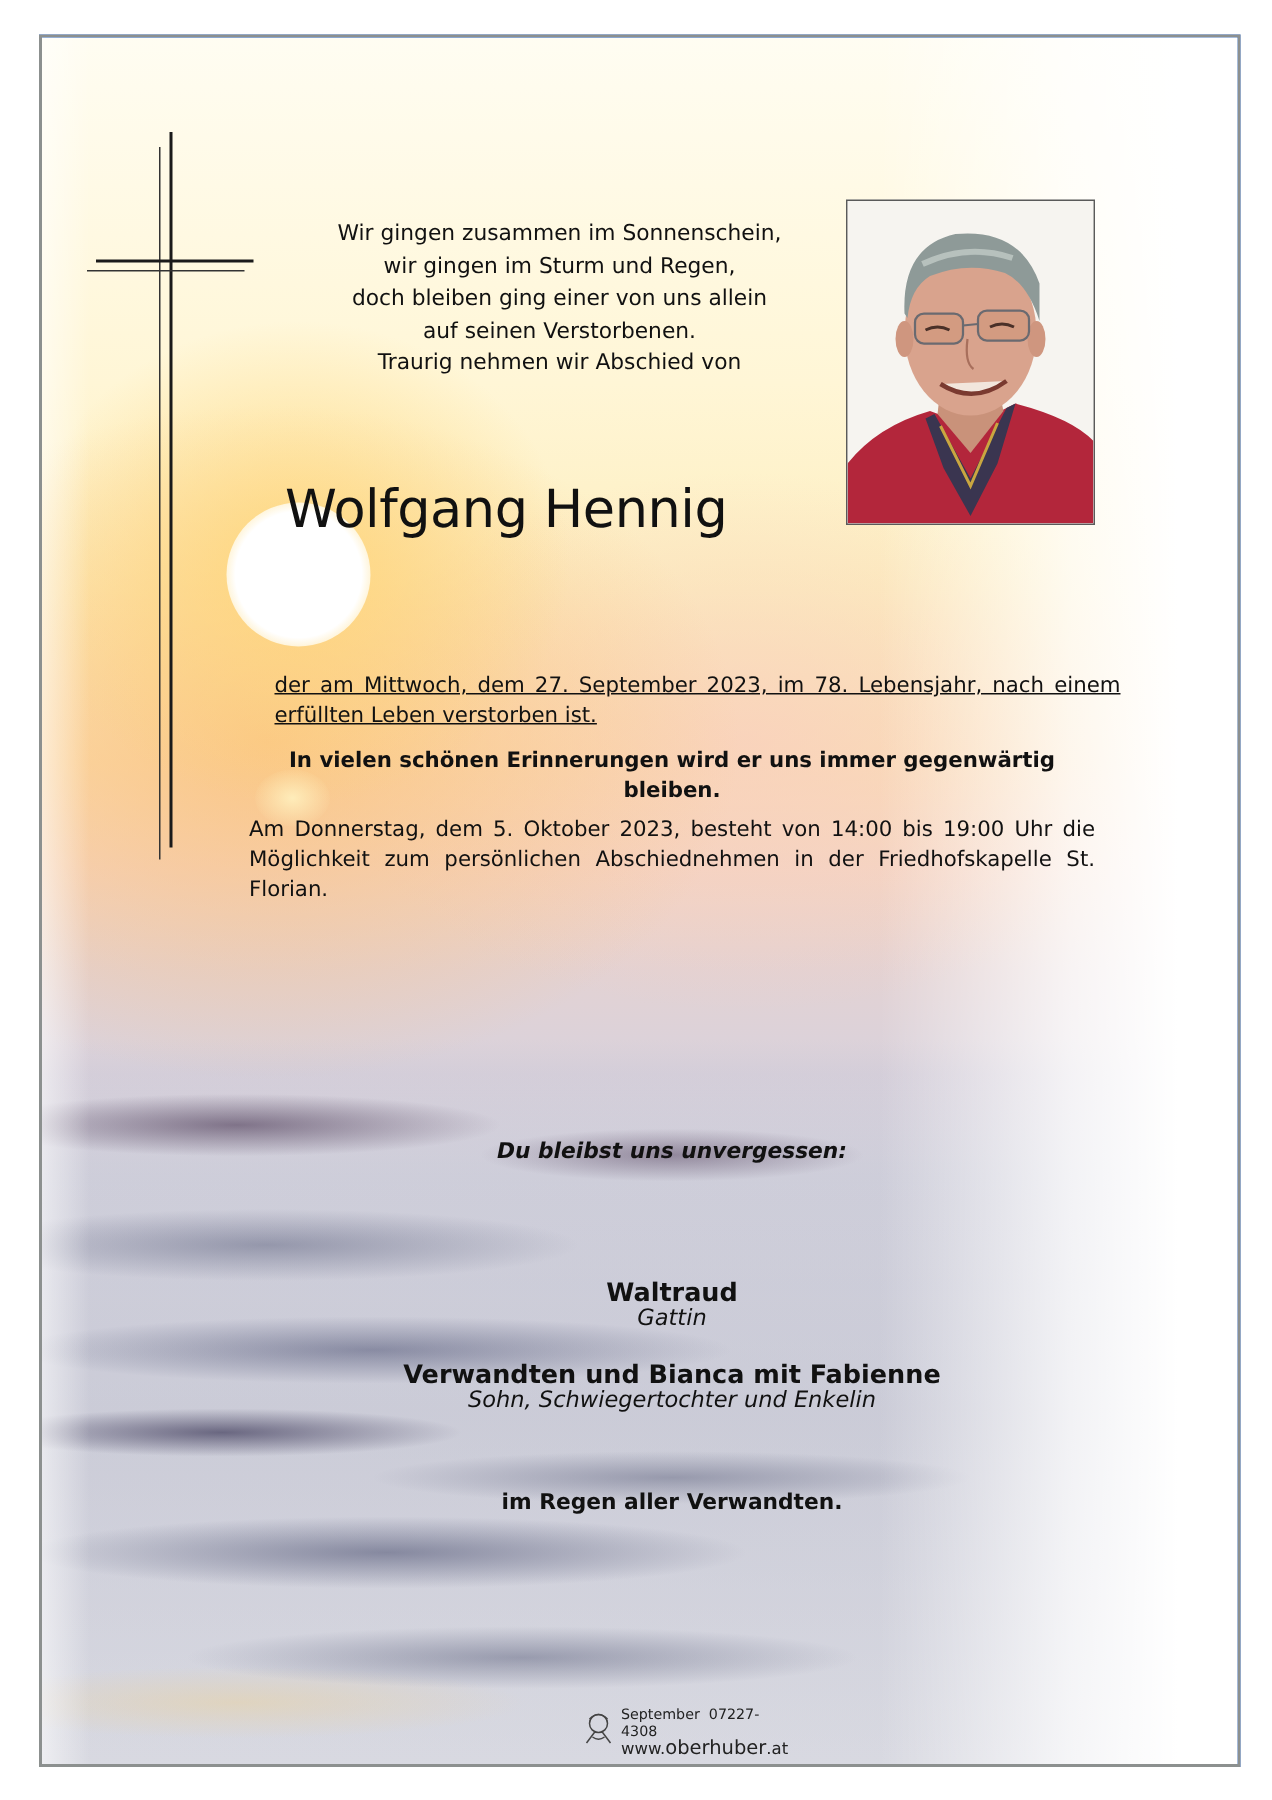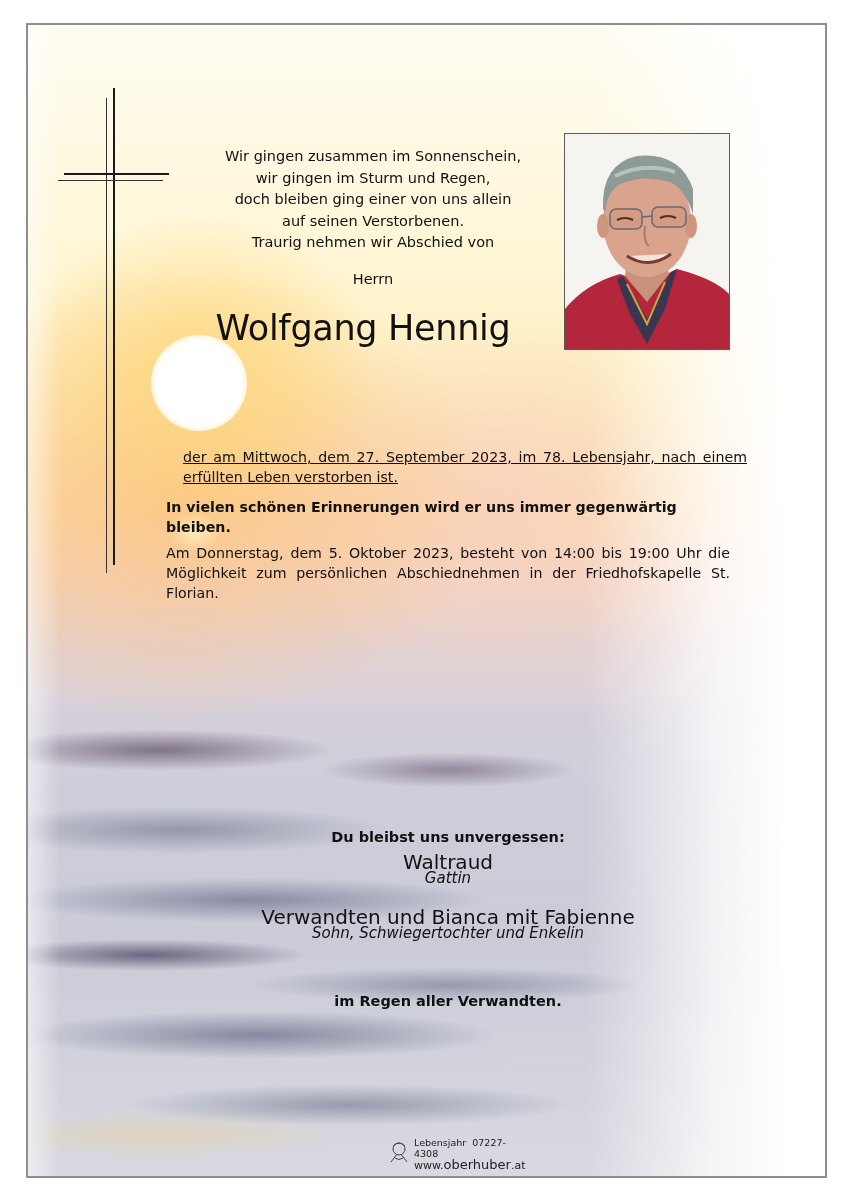--- a/index.html
+++ b/index.html
@@ -55,38 +55,38 @@
     
     .poem {
       position: absolute; left: 160px; top: 121px; width: 370px;
       text-align: center; font-size: 14.5px; line-height: 21.5px;
     }
     .poem div { white-space: nowrap; }
     .salutation {
       position: absolute; left: 160px; top: 246px; width: 370px; text-align: center; font-size: 14.5px;
     }
     .deceased-name {
-      position: absolute; left: 150px; top: 278px; width: 370px; text-align: center;
-      font-size: 35px; line-height: 50px; font-weight: normal; margin: 0; white-space: nowrap; letter-spacing: -0.3px;
+      position: absolute; left: 150px; top: 278px; width: 370px; text-align: left;
+      font-size: 35px; line-height: 50px; font-weight: normal; margin: 12px; white-space: nowrap; letter-spacing: -0.3px;
     }
     .portrait {
       position: absolute; left: 536px; top: 108px; width: 164px; height: 215px;
       border: 1px solid #5a5a5a; background: #f7f5f1; overflow: hidden;
     }
     .para {
       position: absolute; left: 138px; width: 564px; font-size: 14.2px; line-height: 20px;
       text-align: justify;
     }
-    .para.center { text-align: left; font-weight: bold; font-size: 14.2px; }
+    .para.center { text-align: center; font-weight: bold; font-size: 14.2px; }
     .ending {
       position: absolute; left: 138px; width: 564px; text-align: center;
     }
     .ending .h { font-weight: bold; font-size: 14.5px; }
     .mourner { position: absolute; left: 138px; width: 564px; text-align: center; }
-    .mourner .n { font-size: 20px; font-weight: normal; line-height: 18px; }
+    .mourner .n { font-size: 17px; font-weight: bold; line-height: 18px; }
     .mourner .r { font-size: 15px; line-height: 14px; font-style: italic; }
     .footer {
       position: absolute; left: 360px; top: 1113px; width: 140px; height: 32px;
       display: flex; align-items: center; gap: 4px;
     }
     .footer .txt { font-size: 9.5px; line-height: 11px; color: #222; }
     .footer .txt .web { font-size: 11px; }
     .footer .txt .web b { font-size: 13px; font-weight: normal; margin-top: 24px; }
   </style>
 </head>
@@ -108,21 +108,20 @@
   </div>
 
   <div class="poem">
     <div>Wir gingen zusammen im Sonnenschein,</div>
     <div>wir gingen im Sturm und Regen,</div>
     <div>doch bleiben ging einer von uns allein</div>
     <div>auf seinen Verstorbenen.</div>
     <div>Traurig nehmen wir Abschied von</div>
   </div>
 
-  <div class="salutation">Herrn</div>
   <h1 class="deceased-name">Wolfgang Hennig</h1>
 
   <div class="portrait" title="portrait photo of Wolfgang Hennig">
     <svg width="164" height="215" viewBox="0 0 164 215" xmlns="http://www.w3.org/2000/svg">
       <rect width="164" height="215" fill="#f6f4f0"></rect>
 
       <path d="M0 175 Q20 150 55 140 L82 150 L112 135 Q150 145 164 160 L164 215 L0 215 Z" fill="#b3263b"></path>
 
       <path d="M58 142 L82 185 L106 138 L112 135 L100 175 L82 210 L64 178 L52 145 Z" fill="#3a3550"></path>
       <path d="M62 150 L82 190 L100 148" stroke="#c9a640" stroke-width="2" fill="none"></path>
@@ -145,21 +144,21 @@
 
       <path d="M80 92 Q78 108 84 112" stroke="#a86f5c" stroke-width="1.5" fill="none"></path>
       <path d="M62 122 Q84 136 106 120" stroke="#7a3a30" stroke-width="3" fill="#f2e6dc"></path>
     </svg>
   </div>
 
   <p class="para" style="top:405px; margin:17px;text-decoration:underline;">der am Mittwoch, dem 27. September 2023, im 78. Lebensjahr, nach einem erfüllten Leben verstorben ist.</p>
   <p class="para center" style="top:472px; margin:0;">In vielen schönen Erinnerungen wird er uns immer gegenwärtig bleiben.</p>
   <p class="para" style="top:518px; margin:0;">Am Donnerstag, dem 5. Oktober 2023, besteht von 14:00  bis  19:00 Uhr die Möglichkeit zum persönlichen Abschiednehmen in der Friedhofskapelle St. Florian.</p>
 
-  <div class="ending" style="top:802px;">
+  <div class="ending" style="top:732px;font-style:italic;">
     <span class="h">Du bleibst uns unvergessen:</span>
   </div>
 
   <div class="mourner" style="top:828px;">
     <div class="n">Waltraud</div>
     <div class="r">Gattin</div>
   </div>
   <div class="mourner" style="top:883px;">
     <div class="n">Verwandten und Bianca mit Fabienne</div>
     <div class="r">Sohn, Schwiegertochter und Enkelin</div>
@@ -171,17 +170,17 @@
 
   <div class="footer">
     <span>
       <svg width="22" height="24" viewBox="0 0 22 24" xmlns="http://www.w3.org/2000/svg">
         <circle cx="11" cy="9" r="6" fill="none" stroke="#444" stroke-width="1"></circle>
         <path d="M5 6 Q11 0 17 6" fill="none" stroke="#444" stroke-width="1"></path>
         <path d="M3 22 L9 14 M19 22 L13 14 M7 18 Q11 21 15 18" fill="none" stroke="#444" stroke-width="1"></path>
       </svg>
     </span>
     <div class="txt">
-      <div><span>Lebensjahr</span>&nbsp;&nbsp;<span>07227-4308</span></div>
+      <div><span>September</span>&nbsp;&nbsp;<span>07227-4308</span></div>
       <div class="web"><span>www.</span><b>oberhuber</b><span>.at</span></div>
     </div>
   </div>
 </div>
 
 </body></html>

